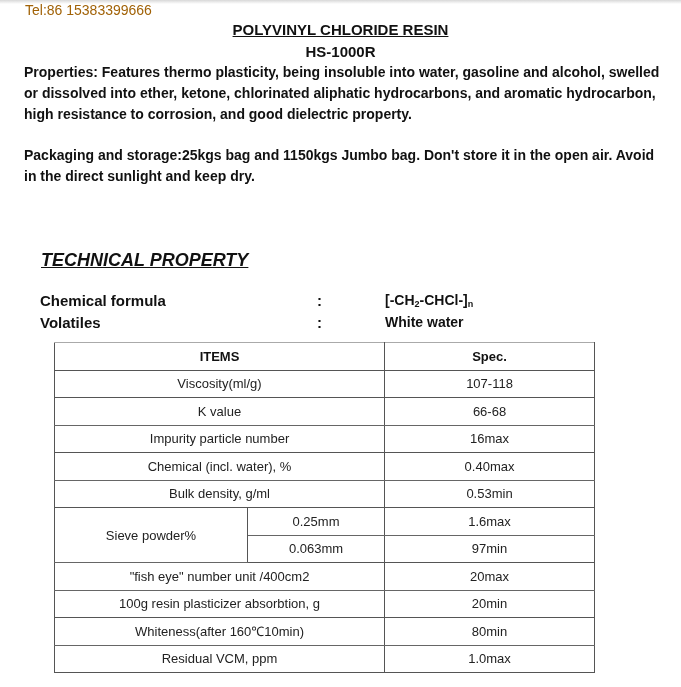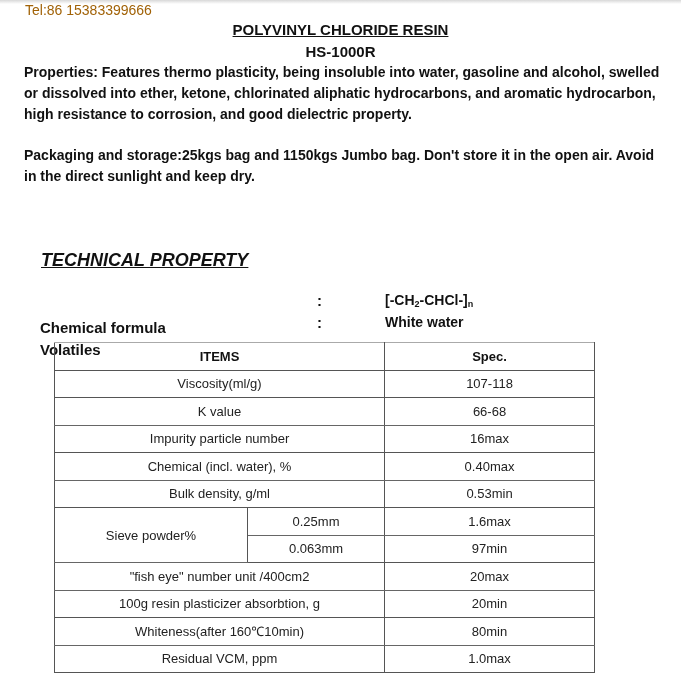--- a/index.html
+++ b/index.html
@@ -25,21 +25,21 @@
     font-weight: bold; font-size: 14px; line-height: 21px; color: #111;
   }
   .para.p1 { top: 62px; }
   .para.p2 { top: 145px; }
   .section {
     position: absolute; left: 41px; top: 250px;
     font-weight: bold; font-style: italic; font-size: 18px;
     text-decoration: underline; color: #111;
   }
   .prop-row { position: absolute; left: 40px; font-weight: bold; font-size: 15px; color: #111; }
-  .prop-row .lbl { position: absolute; left: 0; white-space: nowrap; margin-top: 27px; }
+  .prop-row .lbl { position: absolute; left: 0; white-space: nowrap; }
   .prop-row .colon { position: absolute; left: 277px; }
   .prop-row .val { position: absolute; left: 345px; white-space: nowrap; font-size: 14px; }
   .prop-row .val sub { font-size: 9px; vertical-align: -2px; }
   .pr1 { top: 292px; }
   .pr2 { top: 314px; }
 
   table.spec {
     position: absolute; left: 54px; top: 342px; width: 540px;
     border-collapse: collapse; font-size: 13px; color: #222;
     table-layout: fixed;

